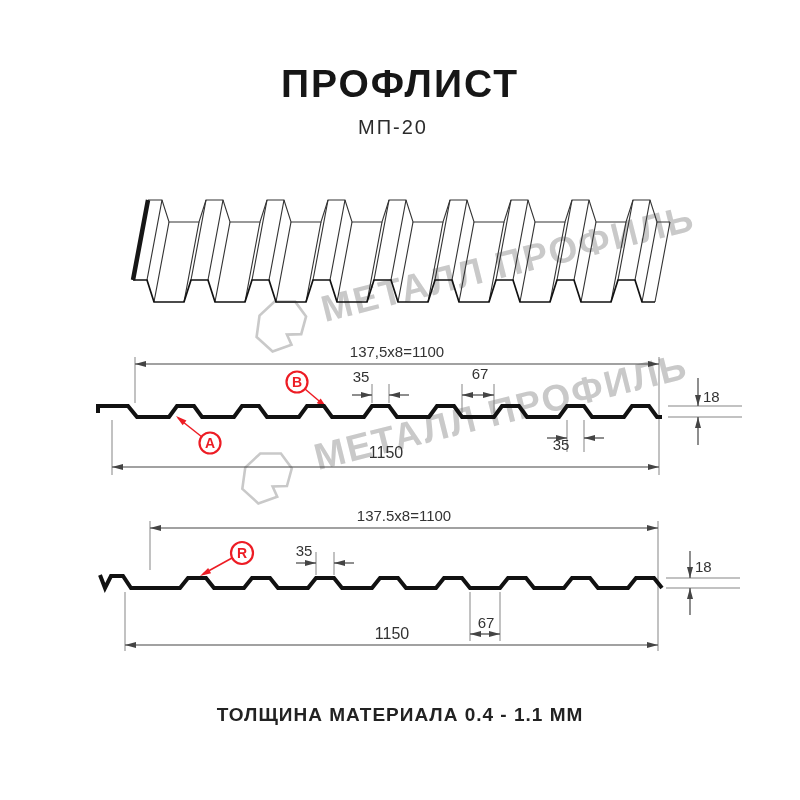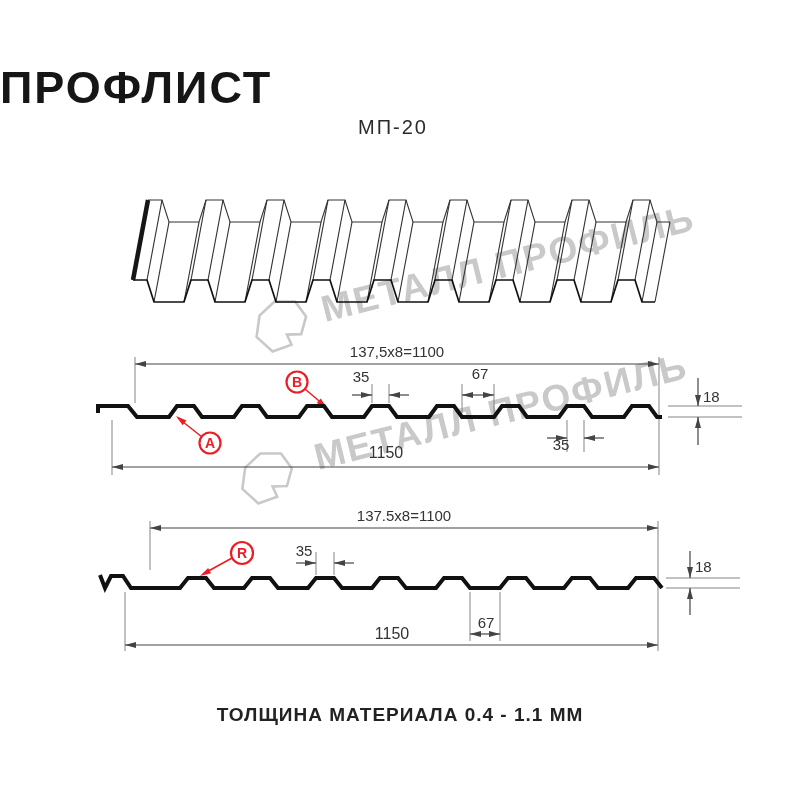--- a/index.html
+++ b/index.html
@@ -1,19 +1,19 @@
 <!DOCTYPE html>
 <html><head>
 <meta charset="utf-8">
 <style>
   html,body{margin:0;padding:0;background:#fff;}
   .page{position:relative;width:800px;height:800px;background:#fff;overflow:hidden;
         font-family:"Liberation Sans",sans-serif;}
-  .title{position:absolute;top:62px;left:0;width:800px;text-align:left;
-         font-size:45px;font-weight:bold;letter-spacing:2px;color:#161616;}
+  .title{position:absolute;top:62px;left:0;width:800px;text-align:center;
+         font-size:39px;font-weight:bold;letter-spacing:2px;color:#161616;}
   .subtitle{position:absolute;top:116px;left:0;width:786px;text-align:center;
             font-size:20px;font-weight:500;letter-spacing:2px;color:#2b2b2b;}
   .footer{position:absolute;top:704px;left:0;width:800px;text-align:center;
           font-size:19px;font-weight:600;letter-spacing:1px;color:#222;}
   svg.draw{position:absolute;left:0;top:0;}
   text.dim{font-family:"Liberation Sans",sans-serif;font-size:15px;fill:#333;}
   text.dimbig{font-family:"Liberation Sans",sans-serif;font-size:16px;fill:#333;}
   text.rlab{font-family:"Liberation Sans",sans-serif;font-size:14px;font-weight:bold;}
   text.wm{font-family:"Liberation Sans",sans-serif;font-size:37px;font-weight:bold;letter-spacing:2px;}
 </style>

